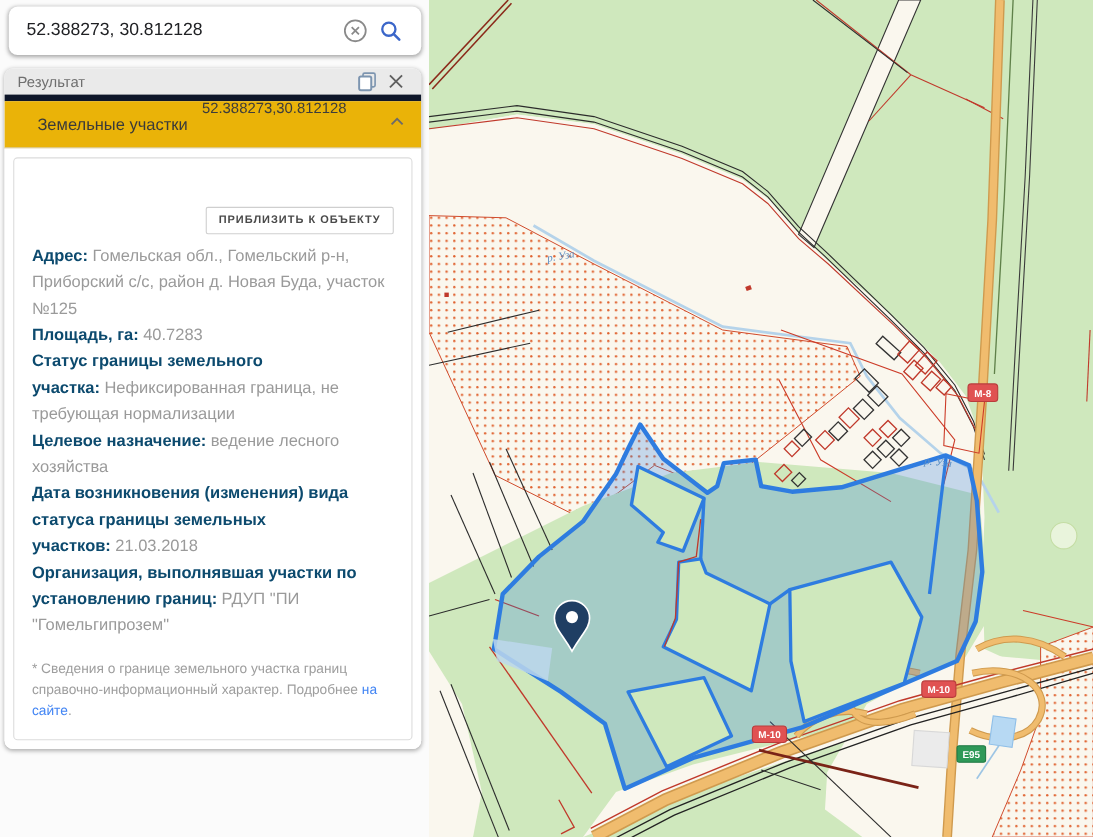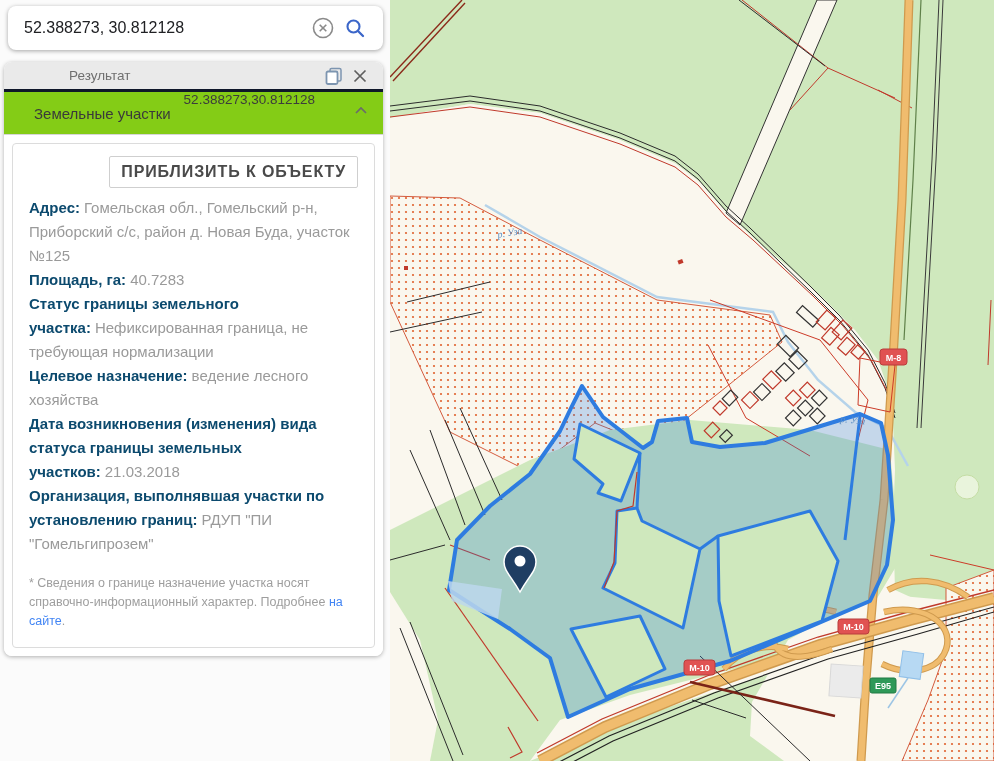--- a/index.html
+++ b/index.html
@@ -12,33 +12,33 @@
   .searchbox { position:absolute; top:6px; left:8px; width:375px; height:44px;
     background:#fff; border-radius:8px; box-shadow:0 1px 4px rgba(0,0,0,.35);
     display:flex; align-items:center; padding:0 12px 0 16px; z-index:5; }
   .searchbox input { flex:1; border:none; outline:none; font-size:16px; color:#202124;
     font-family:"Liberation Sans", sans-serif; background:transparent; }
   .icon-btn { display:flex; align-items:center; justify-content:center; width:32px; height:32px;
     cursor:pointer; flex:0 0 auto; }
 
   .panel { position:absolute; top:62px; left:4px; width:379px; background:#fff;
     border-radius:8px; box-shadow:0 1px 4px rgba(0,0,0,.3); overflow:hidden; }
-  .panel-header { height:30px; background:#eaeaea; border-bottom:3px solid #0f172a;
-    display:flex; align-items:center; padding:0 10px 0 12px;text-align:center; }
+  .panel-header { height:30px; background:#eaeaea; border-bottom:6px solid #0f172a;
+    display:flex; align-items:center; padding:0 10px 0 12px; }
   .panel-header .title { font-size:13.5px; color:#6f6f6f; flex:1; }
   .panel-header .coords { font-size:13.5px; color:#3c3c3c; margin-right:6px;margin-top:48px; }
-  .section-row { height:43px; background:#84cc16; border-bottom:1px solid #d6d6d6;
+  .section-row { height:43px; background:#eab308; border-bottom:1px solid #d6d6d6;
     display:flex; align-items:center; padding:0 14px 0 30px; cursor:pointer; }
   .section-row .sec-title { font-size:15px; color:#3a3a3a; flex:1; }
   .panel-content { background:#fff; padding:8px; }
   .card { background:#fff; border:1px solid #dcdcdc; border-radius:4px; padding:12px 16px 16px; }
   .btn-row { text-align:right; margin-bottom:8px; }
   .zoom-btn { display:inline-block; background:#fff; border:1px solid #cfcfcf; border-radius:2px;
-    padding:6px 11px; font-size:16px; font-weight:bold; letter-spacing:.9px; color:#4a4a4a;
-    text-transform:uppercase; cursor:pointer; font-family:"Liberation Sans", sans-serif; }
+    padding:6px 11px; font-size:10px; font-weight:bold; letter-spacing:.9px; color:#4a4a4a;
+    text-transform:uppercase; cursor:pointer; font-family:"Liberation Sans", sans-serif;margin-top:32px; }
   .field { font-size:15px; line-height:24px; color:#9a9a9a; }
   .field b { color:#0c4a6e; font-weight:bold; margin-right:4px; }
   .footnote { margin-top:18px; font-size:12.5px; line-height:19px; color:#9e9e9e; }
   .footnote a { color:#4285f4; text-decoration:none; cursor:pointer; }
 
   
   .map { position:relative; width:604px; height:761px; flex:0 0 604px; background:#faf7ee; }
   svg text.shield { font:bold 9px "Liberation Sans", sans-serif; fill:#fff; }
   svg text.river { font:italic 10px "Liberation Serif", serif; fill:#5b8ec4; }
 </style>
@@ -108,21 +108,21 @@
           <p class="field">
             <b>Целевое назначение:</b><span>ведение лесного хозяйства</span>
           </p>
           <p class="field">
             <b>Дата возникновения (изменения) вида статуса границы земельных участков:</b><span>21.03.2018</span>
           </p>
           <p class="field">
             <b>Организация, выполнявшая участки по установлению границ:</b><span>РДУП "ПИ "Гомельгипрозем"</span>
           </p>
           <p class="footnote">
-            <span>* Сведения о границе назначение участка носят справочно-информационный характер. Подробнее </span><a>на сайте</a><span>.</span>
+            <span>* Сведения о границе земельного участка границ справочно-информационный характер. Подробнее </span><a>на сайте</a><span>.</span>
           </p>
         </div>
       </div>
     </div>
   </div>
 
   <div class="map">
     <svg width="604" height="761" viewBox="0 0 604 761">
       <defs>
         <pattern id="stipple" width="7" height="7" patternUnits="userSpaceOnUse">

